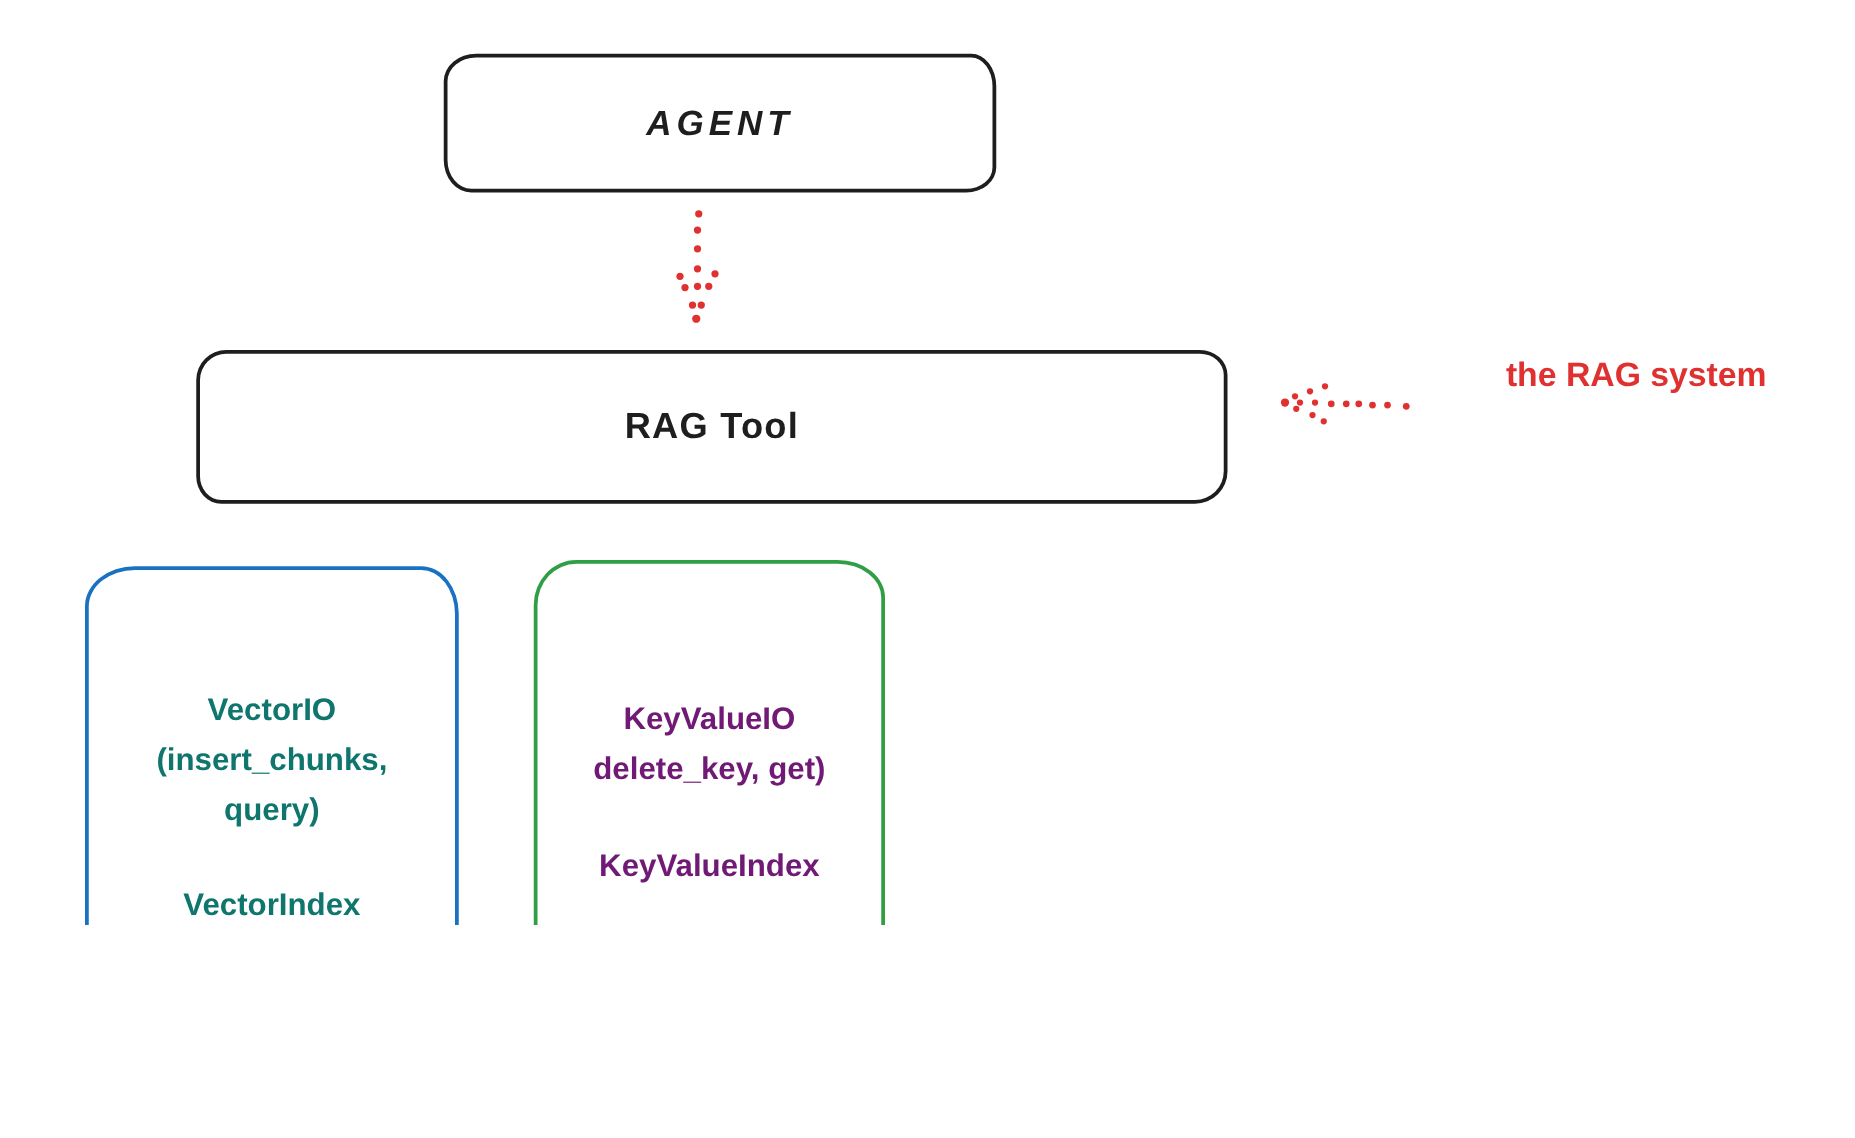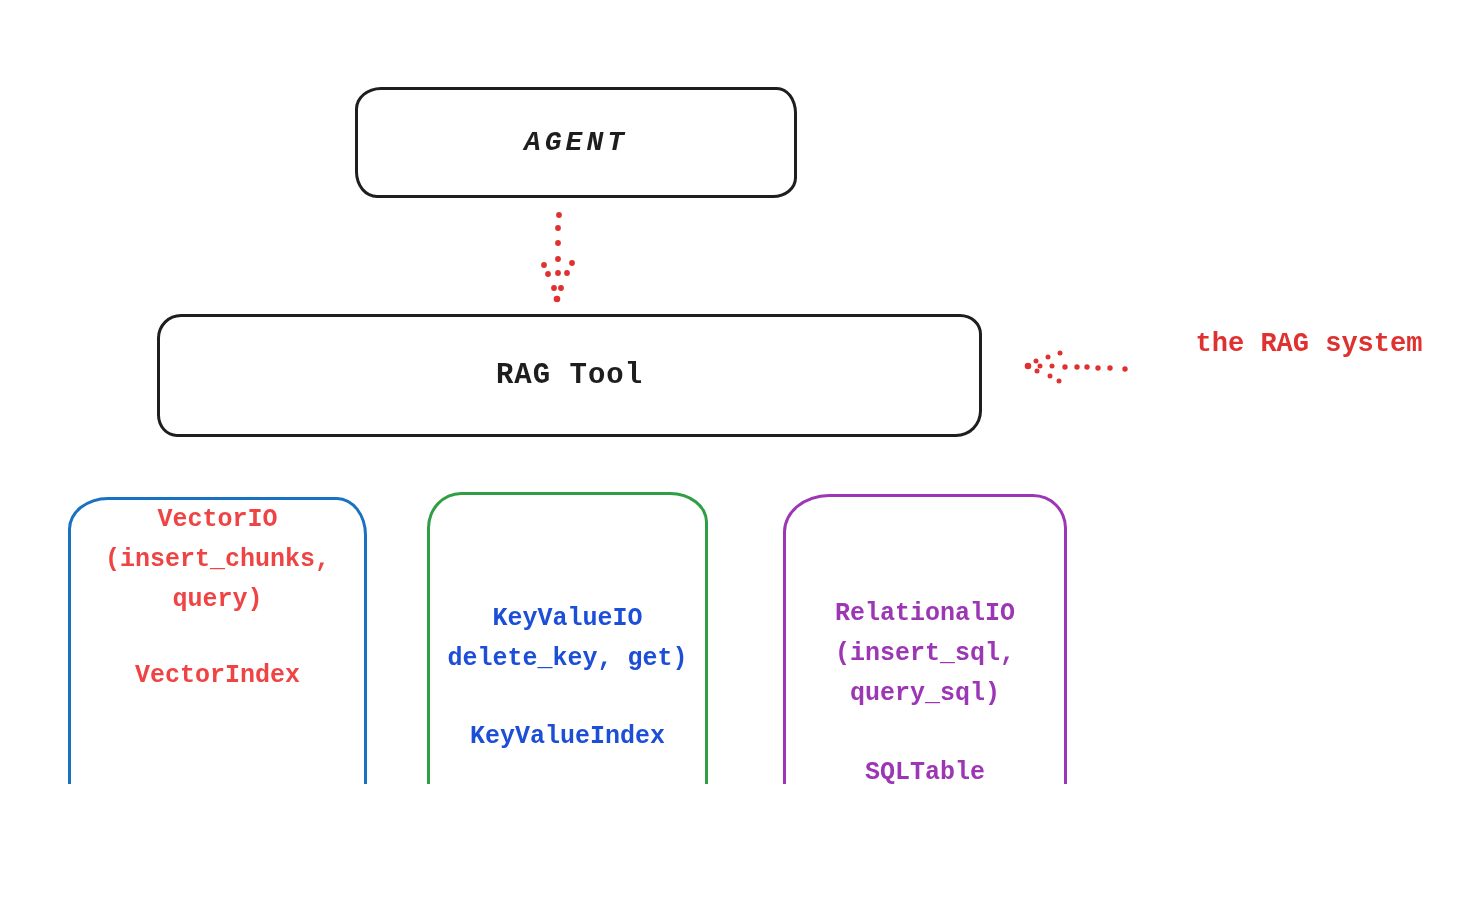--- a/index.html
+++ b/index.html
@@ -5,24 +5,23 @@
   html, body {
     margin: 0;
     padding: 0;
     background: #ffffff;
   }
   .canvas {
     position: relative;
     width: 1484px;
     height: 740px;
     background: #ffffff;
-    font-family: Liberation Mono, monospace;
+    font-family: Liberation Sans, sans-serif;
     overflow: hidden;
     color: #1e1e1e;
-    margin-top: 44px;
   }
   
   .node {
     position: absolute;
     box-sizing: border-box;
     border: 3.5px solid #1e1e1e;
     background: #ffffff;
     display: flex;
     align-items: center;
     justify-content: center;
@@ -30,21 +29,21 @@
     color: #1e1e1e;
   }
   .node-agent {
     left: 355px; top: 43px; width: 442px; height: 111px;
     border-radius: 26px 20px 24px 22px / 22px 26px 20px 26px;
     font-size: 28px;
     letter-spacing: 4px;
     font-style: italic;
   }
   .node-ragtool {
-    left: 157px; top: 270px; width: 825px; height: 123px;
+    left: 157px; top: 280px; width: 825px; height: 123px;
     border-radius: 24px 22px 26px 20px / 24px 20px 26px 22px;
     font-size: 29px;
     letter-spacing: 1px;
   }
   
   .store {
     position: absolute;
     box-sizing: border-box;
     border: 3px solid;
     background: #ffffff;
@@ -56,27 +55,28 @@
     line-height: 40px;
     white-space: nowrap;
   }
   .store .index-label {
     font-size: 25px;
     line-height: 40px;
     white-space: nowrap;
   }
   .store-vector {
     left: 68px; top: 453px; width: 299px; height: 414px;
-    color: #ef4444; border-color: #1971c2;
+    color: #0f766e; border-color: #1971c2;
     border-radius: 40px 30px 34px 30px / 32px 38px 30px 38px;
+    padding-top: 92px;
   }
   .store-vector .index-label { margin-top: 36px; }
   .store-keyvalue {
     left: 427px; top: 448px; width: 281px; height: 407px;
-    color: #1d4ed8; border-color: #2f9e44;
+    color: #701a75; border-color: #2f9e44;
     border-radius: 34px 38px 30px 36px / 36px 30px 38px 32px;
     padding-top: 104px;
   }
   .store-keyvalue .index-label { margin-top: 38px; }
   .store-relational {
     left: 783px; top: 450px; width: 284px; height: 405px;
     color: #9c36b5; border-color: #9c36b5;
     border-radius: 46px 34px 38px 32px / 38px 34px 30px 40px;
     padding-top: 97px;
   }
@@ -157,20 +157,14 @@
     <div class="line">query)</div>
     <div class="index-label">VectorIndex</div>
   </div>
 
   <div class="store store-keyvalue">
     <div class="line">KeyValueIO</div>
     <div class="line">delete_key, get)</div>
     <div class="index-label">KeyValueIndex</div>
   </div>
 
-  <div class="store store-relational">
-    <div class="line">RelationalIO</div>
-    <div class="line">(insert_sql,</div>
-    <div class="line">query_sql)</div>
-    <div class="index-label">SQLTable</div>
-  </div>
 
 </div>
 
 </body></html>

